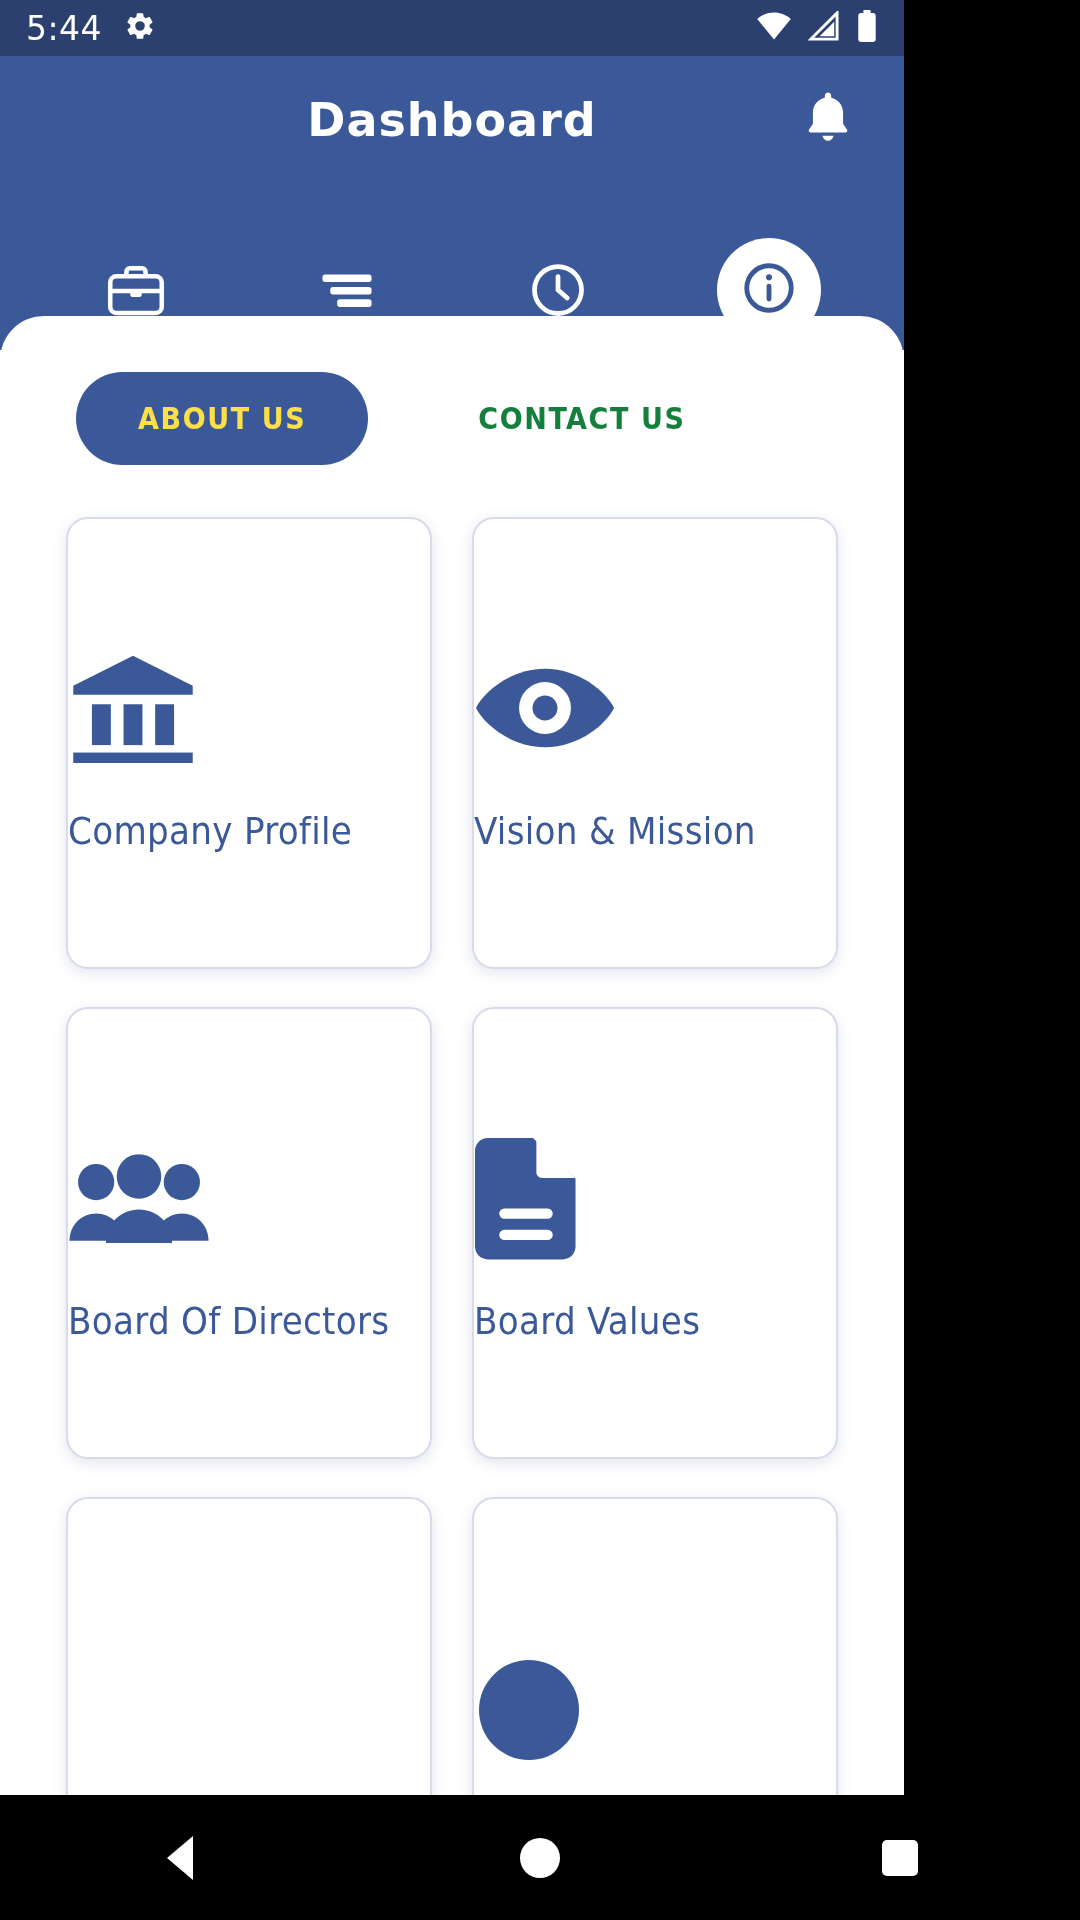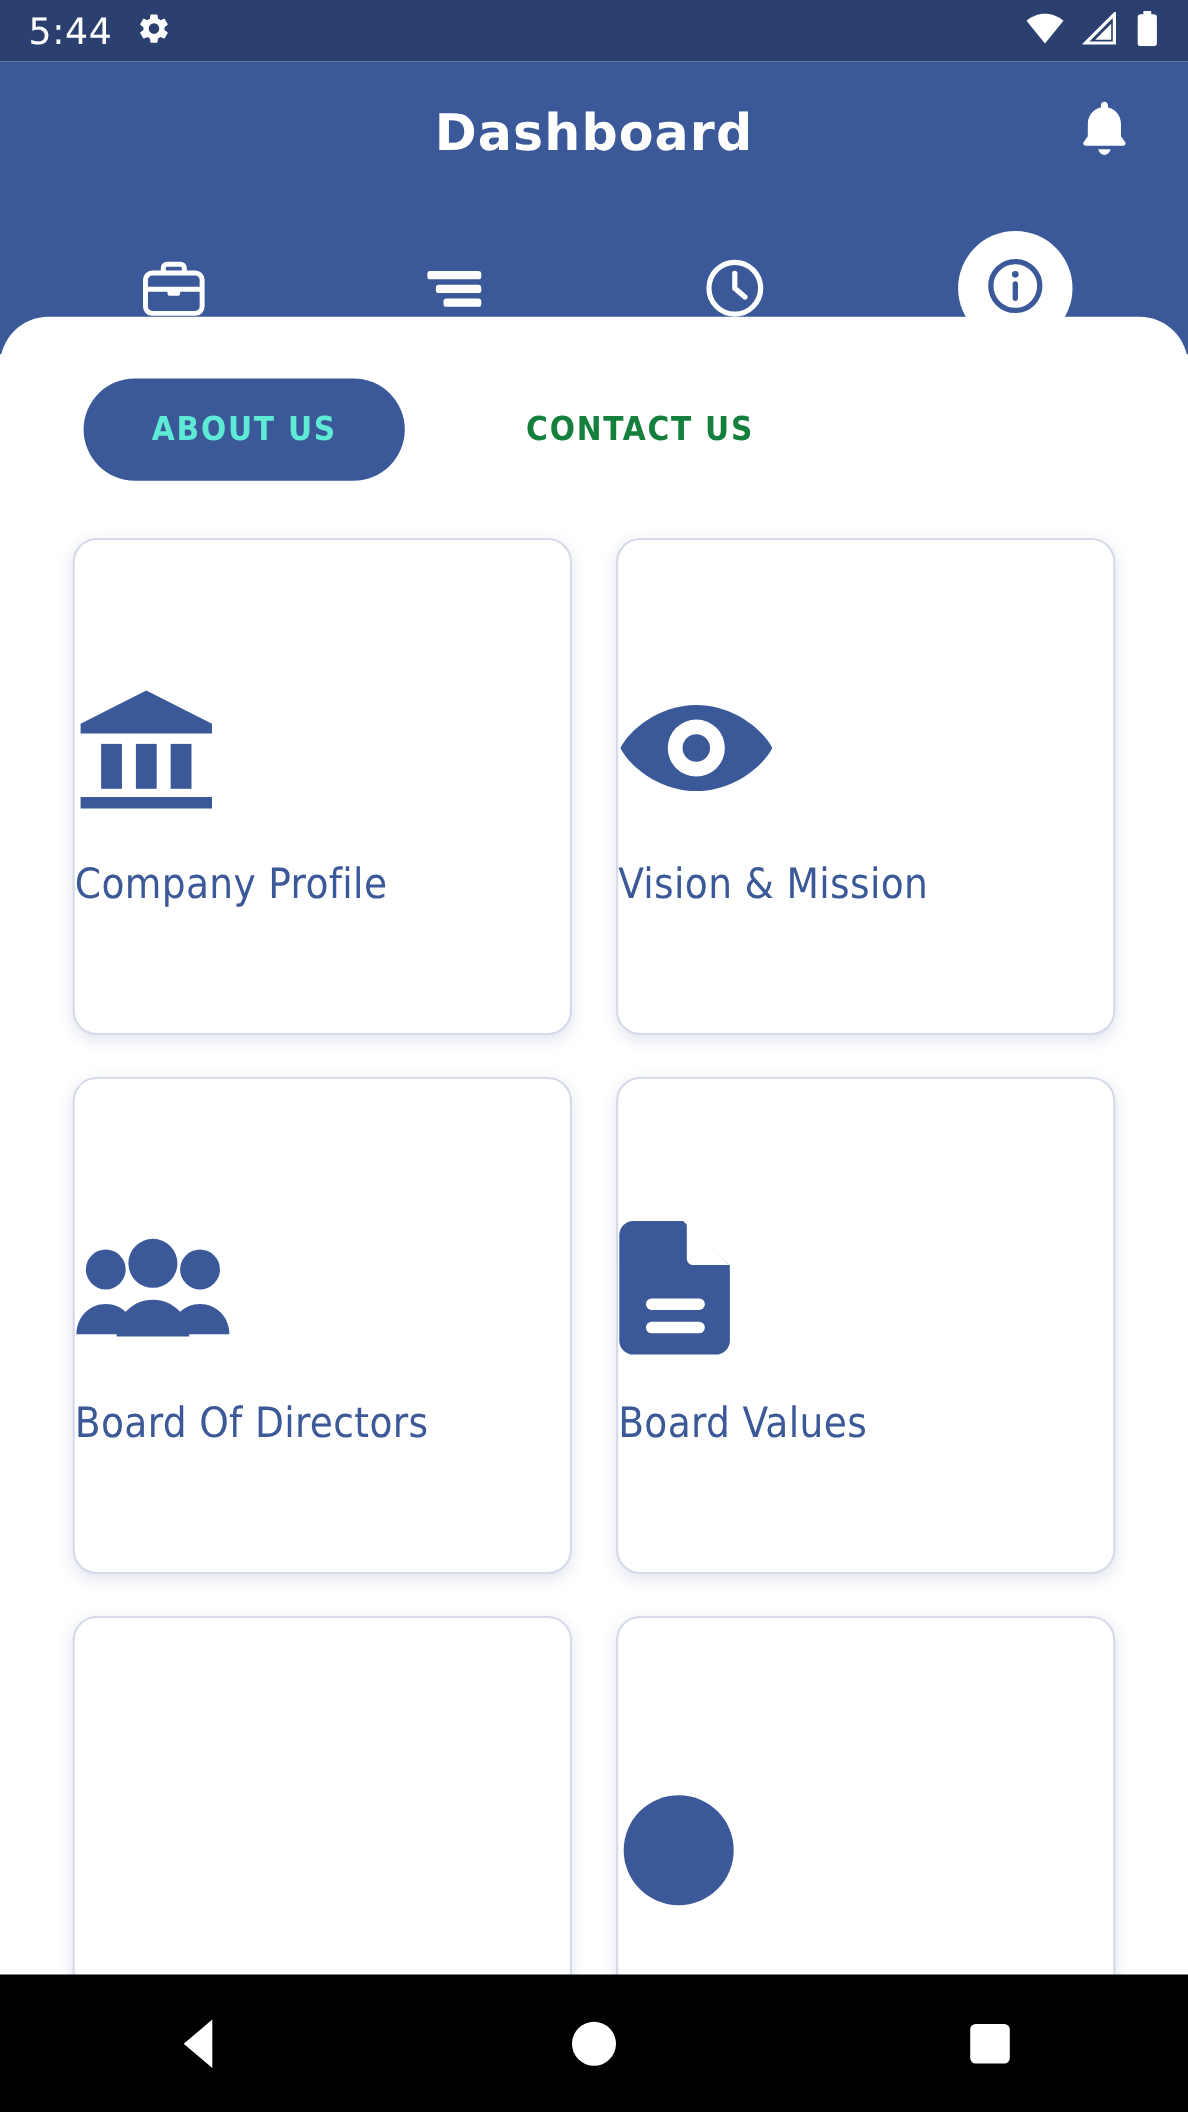--- a/index.html
+++ b/index.html
@@ -6,21 +6,21 @@
 
   html, body {
     width:1080px; height:1920px;
     background:#000;
     font-family:"Liberation Sans", sans-serif;
     overflow:hidden;
   }
 
   #phone {
     position:relative;
-    width:1080px; height:1920px;
+    width:904px; height:1920px;
     background:#ffffff;
     display:flex; flex-direction:column;
   }
 
   
   .status-bar {
     height:56px;
     background:#2c4070;
     display:flex; align-items:center;
     padding:0 26px;
@@ -33,21 +33,21 @@
     font-family:"DejaVu Sans", sans-serif;
   }
   .status-left-icons { display:flex; align-items:center; margin-left:22px; }
   .status-right { margin-left:auto; display:flex; align-items:center; gap:16px; }
 
   
   .app-header {
     background:#3b5998;
     flex:0 0 266px;
     position:relative;
-    display:flex; flex-direction:column;
+    display:flex; flex-direction:column;gap:28px;
   }
   .header-title-row {
     height:108px;
     display:flex; align-items:center; justify-content:center;
     position:relative;
     margin-top:10px;
   }
   .header-title {
     color:#ffffff;
     font-size:46px;
@@ -108,21 +108,21 @@
   }
   .seg-tab {
     font-size:30px;
     font-weight:bold;
     letter-spacing:1.6px;
     cursor:pointer;
     font-family:"DejaVu Sans Condensed","Liberation Sans", sans-serif;
   }
   .seg-tab.active {
     background:#3b5998;
-    color:#5eead4;
+    color:#fde047;
     border-radius:50px;
     padding:29px 62px;
   }
   .seg-tab.inactive {
     color:#15803d;
     padding:29px 62px;
     margin-left:48px;
   }
 
   

